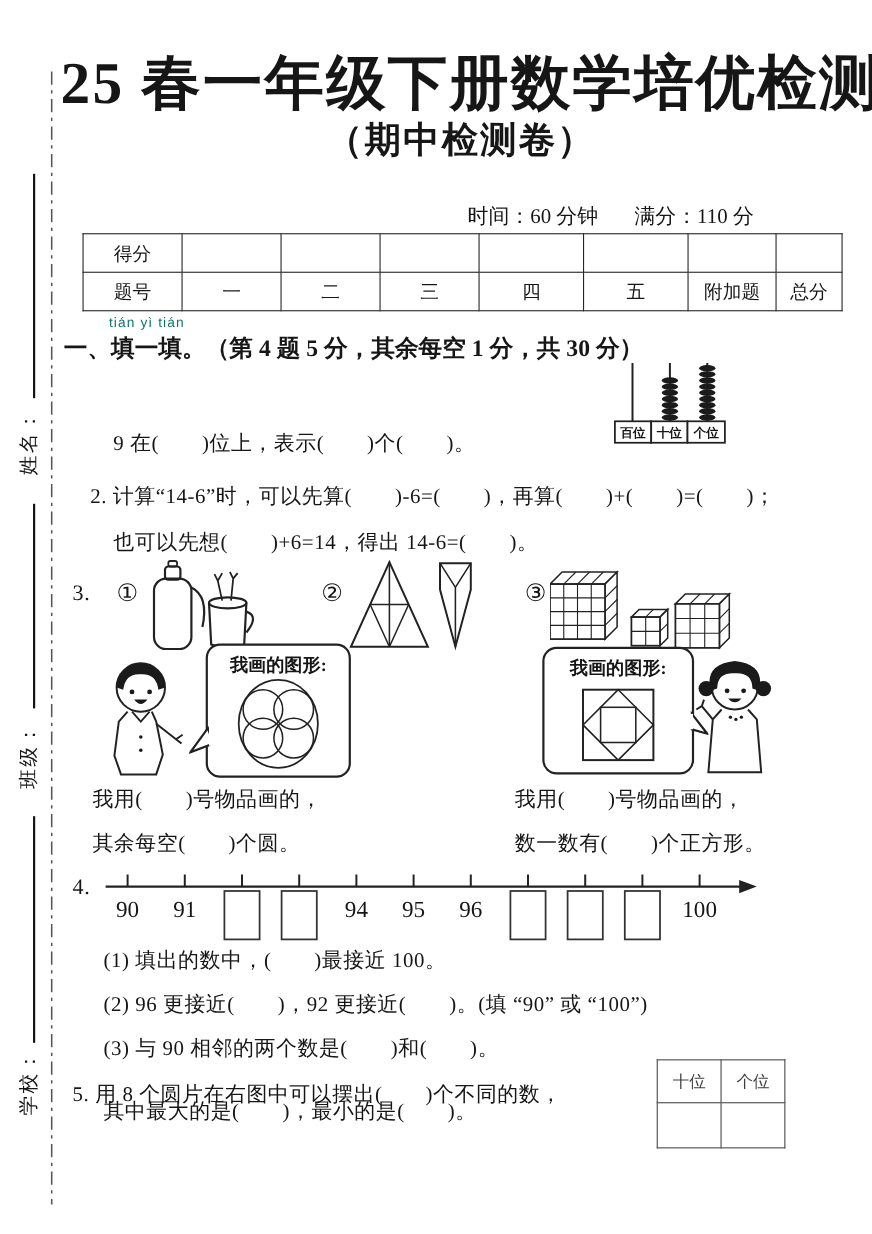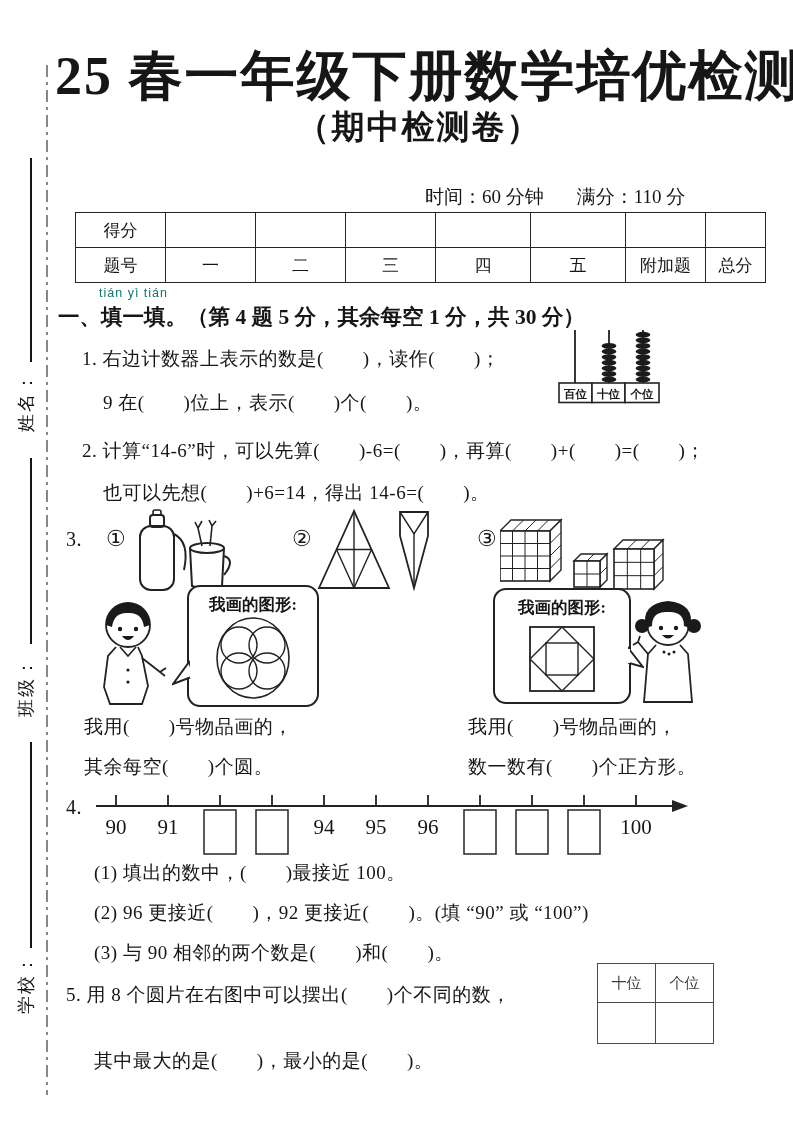--- a/index.html
+++ b/index.html
@@ -78,21 +78,20 @@
       <td>五</td>
       <td>附加题</td>
       <td>总分</td>
     </tr>
   </tbody>
     </table>
 
   <div class="abs pinyin">tián yì tián</div>
   <div class="abs secthead">一、填一填。（第 4 题 5 分，其余每空 1 分，共 30 分）</div>
 
-  <div class="abs qtext" style="left:82px;top:346px;">1. 右边计数器上表示的数是(　　)，读作(　　)；</div>
   <div class="abs qtext" style="left:103px;top:390px;">9 在(　　)位上，表示(　　)个(　　)。</div>
   <svg class="abs" style="left:556px;top:326px;" width="106" height="78" viewBox="0 0 102 78">
     <line class="ln" x1="17" y1="57" x2="17" y2="4" stroke-width="1.8"></line>
     <line class="ln" x1="51" y1="57" x2="51" y2="4" stroke-width="1.8"></line>
     <line class="ln" x1="85" y1="57" x2="85" y2="4" stroke-width="1.8"></line>
     <g id="beads">
         <ellipse cx="51" cy="53.5" rx="7.4" ry="2.9" fill="#1b1b1b"></ellipse>
         <ellipse cx="51" cy="47.9" rx="7.4" ry="2.9" fill="#1b1b1b"></ellipse>
         <ellipse cx="51" cy="42.3" rx="7.4" ry="2.9" fill="#1b1b1b"></ellipse>
         <ellipse cx="51" cy="36.7" rx="7.4" ry="2.9" fill="#1b1b1b"></ellipse>
@@ -277,21 +276,21 @@
         <rect x="480" y="24" width="32" height="44" fill="#fff" stroke="#333" stroke-width="1.6"></rect>
         <line x1="548" y1="9" x2="548" y2="20" stroke="#222" stroke-width="1.8"></line>
         <text x="548" y="48" font-size="21" text-anchor="middle">100</text>
       </g>
   </svg>
   <div class="abs sub" style="left:94px;top:860px;">(1) 填出的数中，(　　)最接近 100。</div>
   <div class="abs sub" style="left:94px;top:900px;">(2) 96 更接近(　　)，92 更接近(　　)。(填 “90” 或 “100”)</div>
   <div class="abs sub" style="left:94px;top:940px;">(3) 与 90 相邻的两个数是(　　)和(　　)。</div>
 
   <div class="abs qtext" style="left:66px;top:982px;">5. 用 8 个圆片在右图中可以摆出(　　)个不同的数，</div>
-  <div class="abs qtext" style="left:94px;top:1048px;text-align:center;">其中最大的是(　　)，最小的是(　　)。</div>
+  <div class="abs qtext" style="left:94px;top:997px;text-align:center;">其中最大的是(　　)，最小的是(　　)。</div>
   <table class="pv">
     <tbody>
         <tr class="h">
       <td>十位</td>
       <td>个位</td>
     </tr>
     <tr class="b">
       <td></td>
       <td></td>
     </tr>

